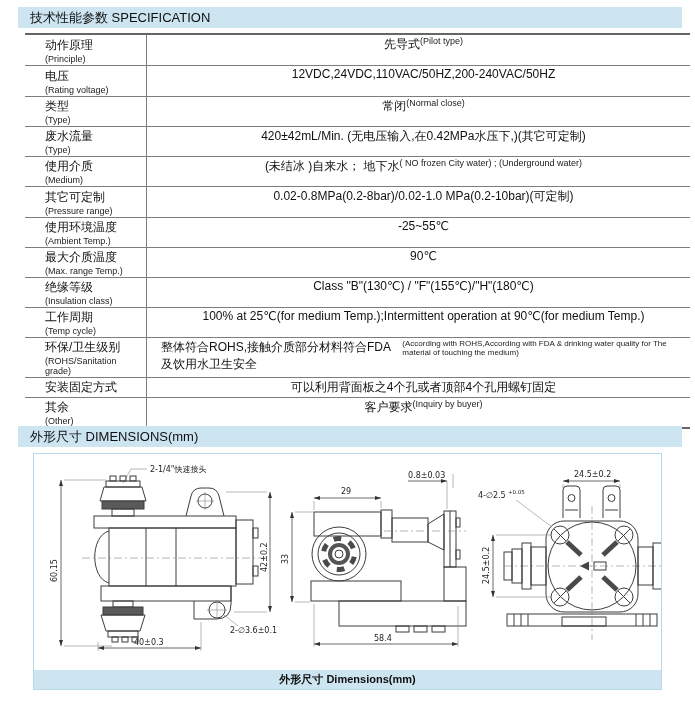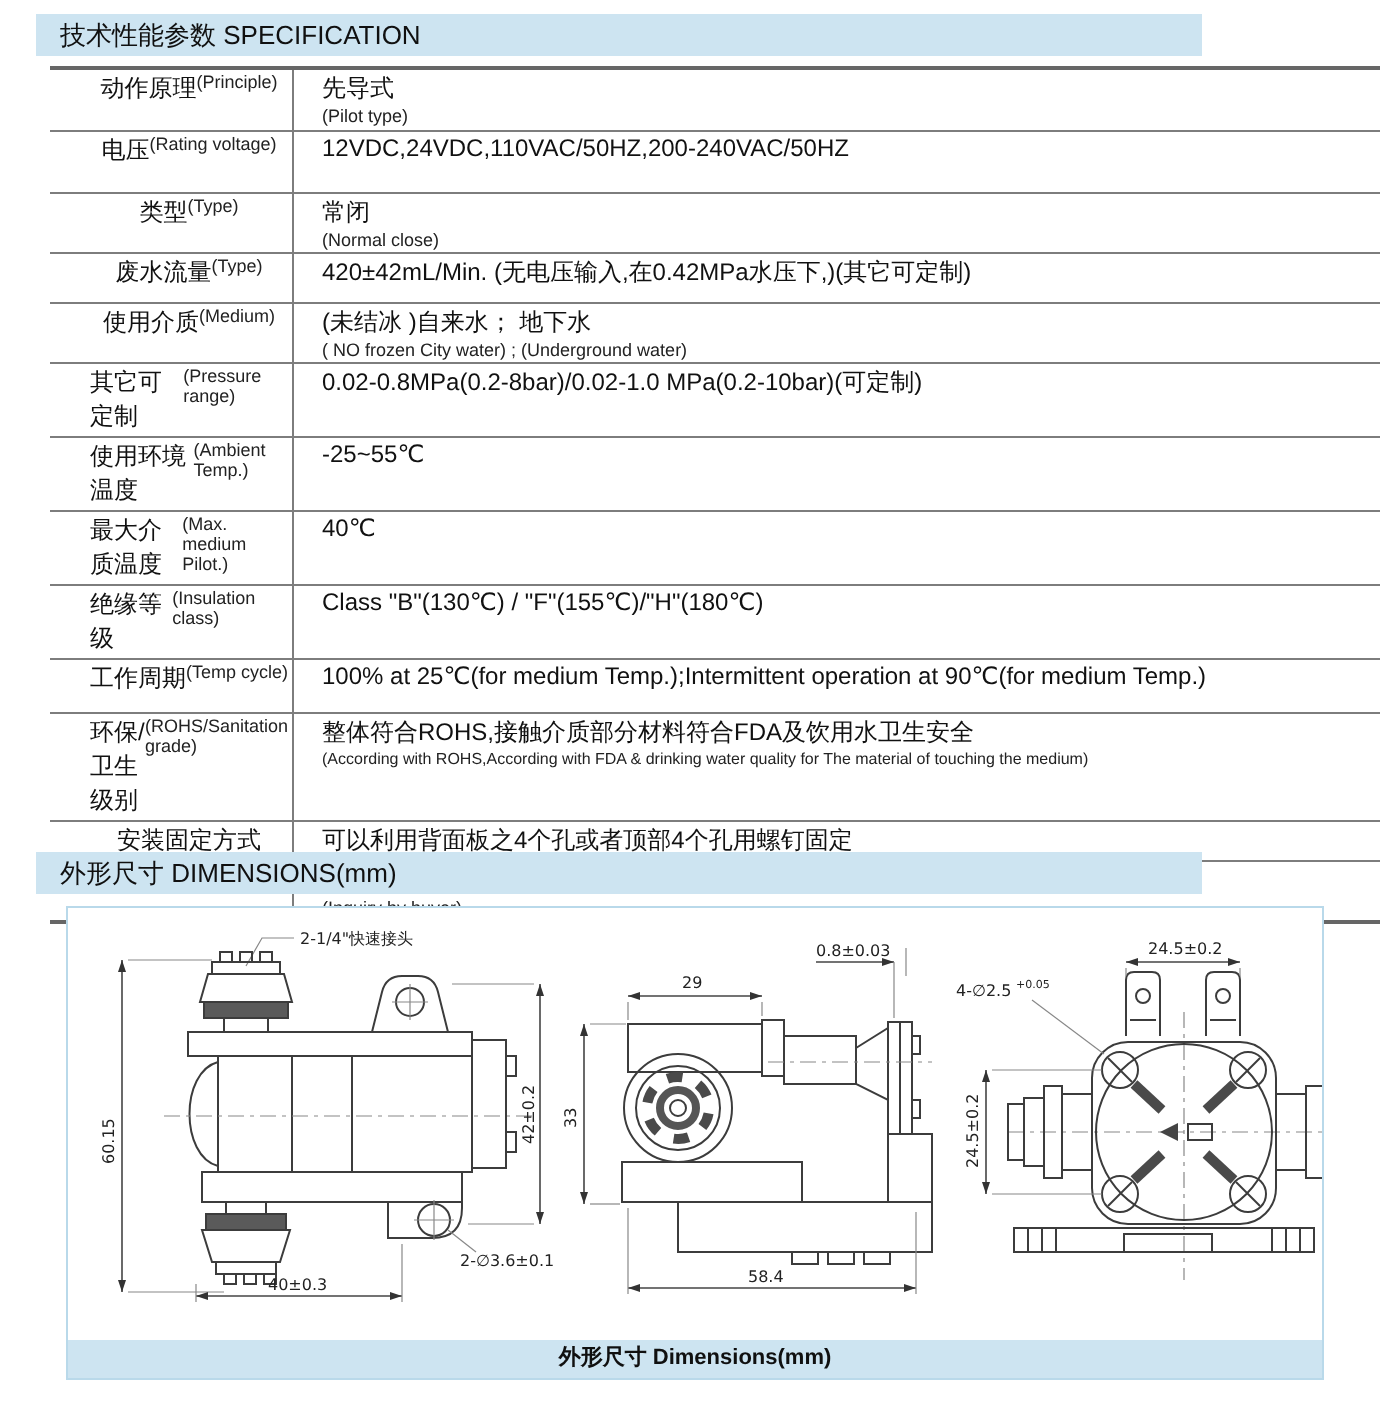--- a/index.html
+++ b/index.html
@@ -1,27 +1,27 @@
 <!DOCTYPE html>
 <html><head>
 <meta charset="utf-8">
 <style>
   html,body{margin:0;padding:0;}
   body{width:695px;height:704px;background:#fff;position:relative;
        font-family:"Liberation Sans","DejaVu Sans",sans-serif;color:#111;}
-  .sec-header{position:absolute;left:18px;width:583px;height:21px;background:#cde4f1;
+  .sec-header{position:absolute;left:18px;width:664px;height:21px;background:#cde4f1;
       font-size:13px;line-height:21px;padding-left:12px;box-sizing:border-box;color:#101010;}
   #hdr1{top:7px;} #hdr2{top:426px;}
   .spec-table{position:absolute;left:25px;top:33px;width:665px;
       border-top:2px solid #666;border-bottom:2px solid #666;}
   .row{display:flex;border-bottom:1.5px solid #7d7d7d;box-sizing:border-box;}
   .row:last-child{border-bottom:none;}
   .cell-l{width:122px;border-right:1px solid #7d7d7d;padding:1px 2px 1px 20px;
-      box-sizing:border-box;display:flex;flex-direction:row;justify-content:center;}
-  .cell-v{flex:1;padding:1px 4px 1px 14px;display:flex;flex-direction:column;justify-content:flex-start;box-sizing:border-box;}
+      box-sizing:border-box;display:flex;flex-direction:column;justify-content:center;}
+  .cell-v{flex:1;padding:1px 4px 1px 14px;display:flex;justify-content:center;box-sizing:border-box;}
   .cn{font-size:12px;} .en{font-size:9px;color:#222;}
   .vmain{font-size:12px;} .vsub{font-size:9px;color:#222;} .vsub-sm{font-size:8px;}
   .h31{min-height:31px}.h29{min-height:29px}.h27{min-height:27px}
   .h25{min-height:25px}.h24{min-height:24px}.h14{min-height:14px}
   .draw-box{position:absolute;left:33px;top:453px;width:629px;height:237px;
       border:1px solid #b9d9ea;background:#fff;box-sizing:border-box;}
   .caption{position:absolute;left:0;right:0;bottom:0;height:19px;background:#cde4f1;
       text-align:center;font-size:11px;line-height:19px;font-weight:bold;color:#101010;}
   svg.drawing{position:absolute;left:0;top:0;}
   .ln{stroke:#3c3c3c;fill:none;stroke-width:1;}
@@ -100,24 +100,24 @@
         <span class="cn">使用环境温度</span>
         <span class="en">(Ambient Temp.)</span>
       </div>
     <div class="cell-v">
         <span class="vmain">-25~55℃</span>
       </div>
   </div>
   <div class="row h25">
     <div class="cell-l">
         <span class="cn">最大介质温度</span>
-        <span class="en">(Max. medium Pilot.)</span>
-      </div>
-    <div class="cell-v">
-        <span class="vmain">40℃</span>
+        <span class="en">(Max. range Temp.)</span>
+      </div>
+    <div class="cell-v">
+        <span class="vmain">90℃</span>
       </div>
   </div>
   <div class="row h24">
     <div class="cell-l">
         <span class="cn">绝缘等级</span>
         <span class="en">(Insulation class)</span>
       </div>
     <div class="cell-v">
         <span class="vmain">Class "B"(130℃) / "F"(155℃)/"H"(180℃)</span>
       </div>

